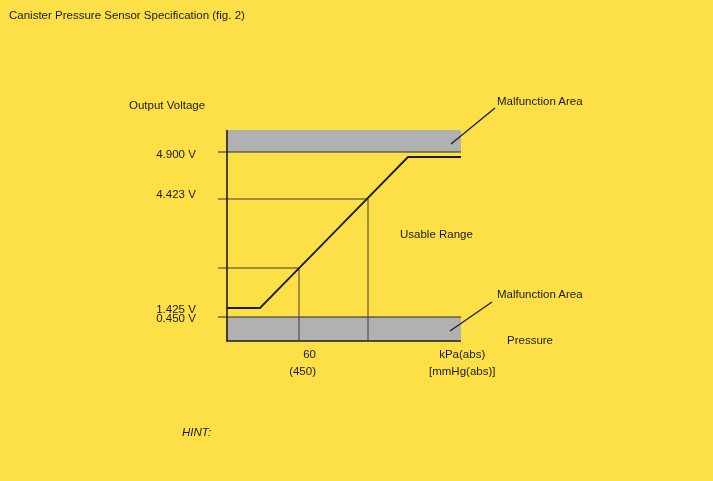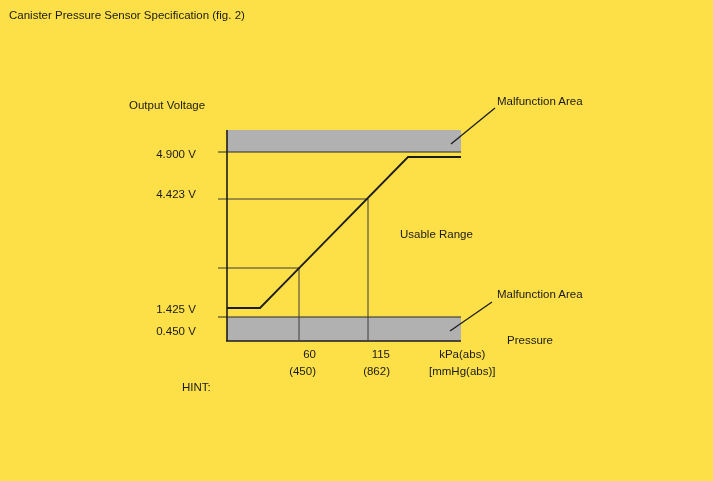--- a/index.html
+++ b/index.html
@@ -12,31 +12,31 @@
     color:#1a1a1a;
     overflow:hidden;
   }
   .abs{position:absolute;white-space:nowrap;line-height:14px;}
   .title{left:9px;top:8px;}
   .y-axis-title{left:129px;top:98px;}
   .ytick{left:136px;width:80px;text-align:center;}
   .yt-4900{top:147px;}
   .yt-4423{top:187px;}
   .yt-1425{top:262px;margin-top:40px;}
-  .yt-0450{top:311px;margin-top:13px;}
+  .yt-0450{top:311px;}
   .xtick{top:346px;text-align:right;line-height:17px;}
   .xt-60{left:272px;width:44px;}
   .xt-115{left:344px;width:46px;}
   .x-units{left:429px;top:346px;text-align:center;line-height:17px;}
   .xtick span,.x-units span{display:block;}
   .usable-range{left:400px;top:227px;}
   .malf-top{left:497px;top:94px;}
   .malf-bottom{left:497px;top:287px;}
   .pressure{left:507px;top:333px;}
-  .hint-label{left:182px;top:380px;}
+  .hint-label{left:182px;top:425px;font-style:italic;}
   .hint-text{left:182px;top:425px;}
   svg.chart{position:absolute;left:0;top:0;}
 </style>
 </head>
 <body>
 
 <div class="page">
 
   <div class="abs title">Canister Pressure Sensor Specification (fig. 2)</div>
 
@@ -65,24 +65,20 @@
 
   <div class="abs ytick yt-4900">4.900 V</div>
   <div class="abs ytick yt-4423">4.423 V</div>
   <div class="abs ytick yt-1425">1.425 V</div>
   <div class="abs ytick yt-0450">0.450 V</div>
 
   <div class="abs xtick xt-60">
     <span>60</span>
     <span>(450)</span>
   </div>
-  <div class="abs xtick xt-115">
-    <span>115</span>
-    <span>(862)</span>
-  </div>
   <div class="abs x-units">
     <span>kPa(abs)</span>
     <span>[mmHg(abs)]</span>
   </div>
 
   <div class="abs usable-range">Usable Range</div>
   <div class="abs malf-top">Malfunction Area</div>
   <div class="abs malf-bottom">Malfunction Area</div>
   <div class="abs pressure">Pressure</div>
 

